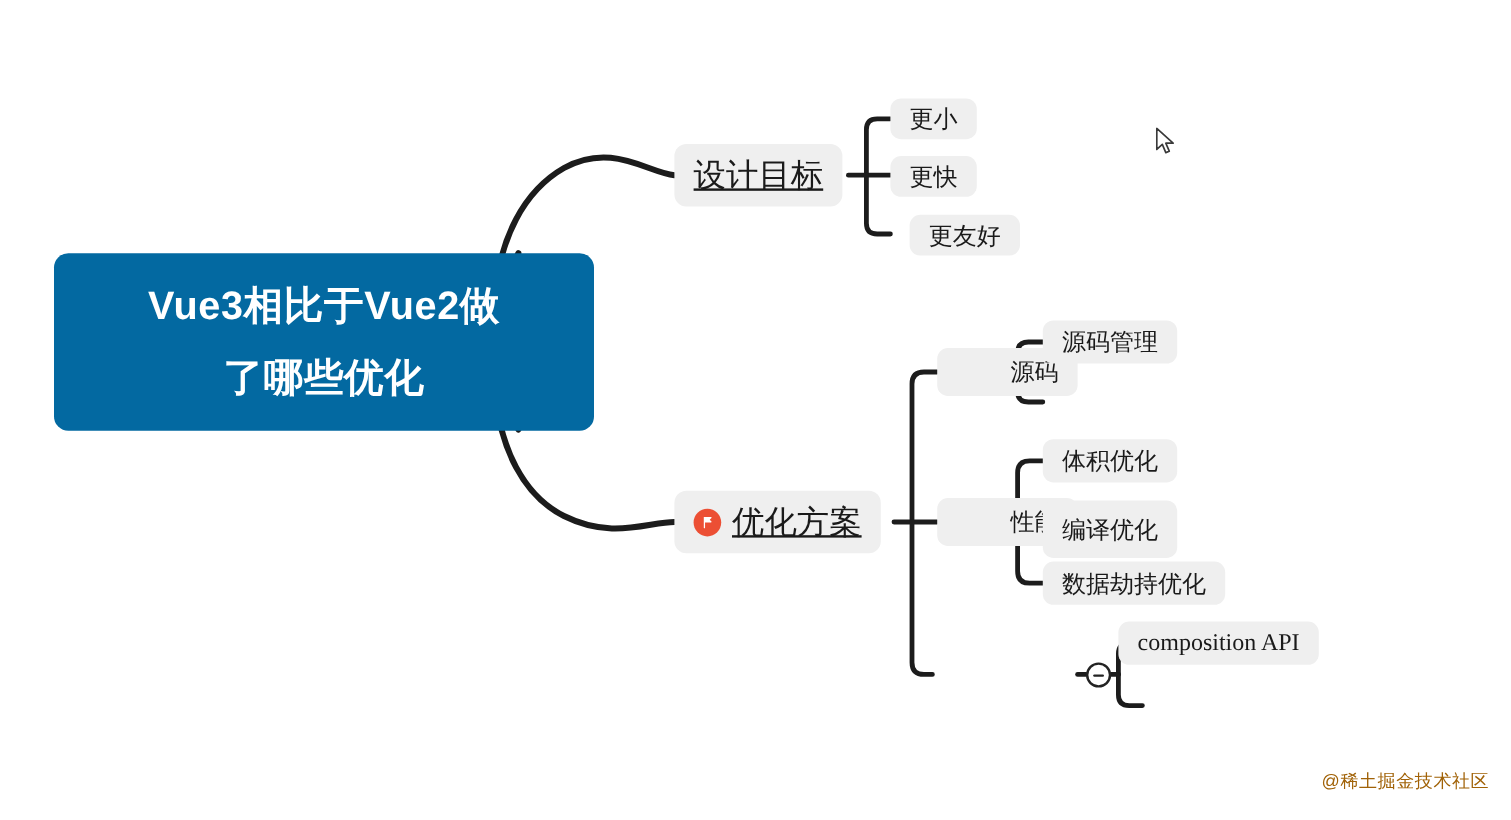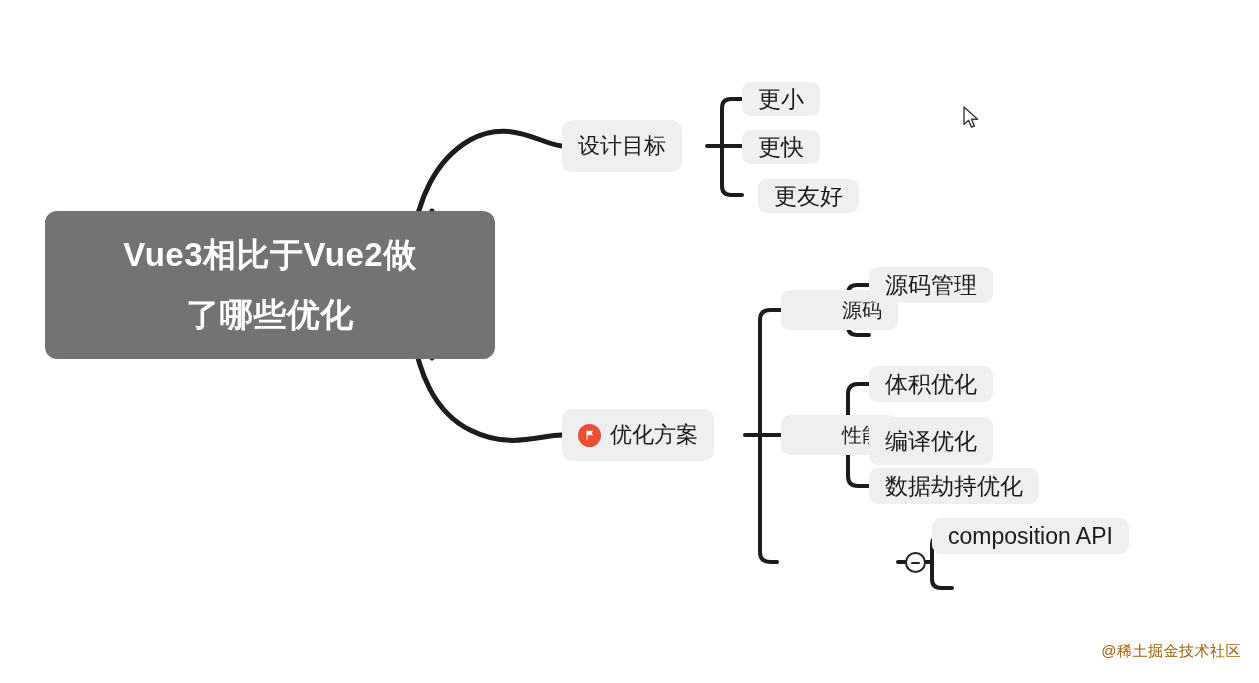--- a/index.html
+++ b/index.html
@@ -29,21 +29,21 @@
   
   .node {
     position: absolute;
     box-sizing: border-box;
     display: flex;
     align-items: center;
     justify-content: center;
     white-space: nowrap;
   }
   .node-root {
-    background: #737373;
+    background: #0369a1;
     border-radius: 12px;
     color: #ffffff;
     font-size: 33px;
     font-weight: 600;
     letter-spacing: 0.5px;
     line-height: 1.28;
     text-align: center;
     flex-direction: column;
     padding: 10px 14px;
     gap: 18px;
@@ -52,29 +52,31 @@
     display: block;
   }
   .node-branch,
   .node-sub,
   .node-leaf {
     background: #efefef;
     border-radius: 9px;
     color: #1a1a1a;
   }
   .node-branch {
-    font-size: 22px;
+    font-size: 27px;
     border-radius: 10px;
+    text-decoration: underline;
   }
   .node-sub {
     font-size: 20px;
     padding-left: 45px;
   }
   .node-leaf {
-    font-size: 23px;
+    font-size: 20px;
+    font-family: Liberation Serif, serif;
   }
   .node-inner {
     display: flex;
     align-items: center;
     gap: 9px;
     padding: 0 16px;
   }
   .node-selected {
     border: 2px solid #4fa8e8;
     background: #f4f4f4;

